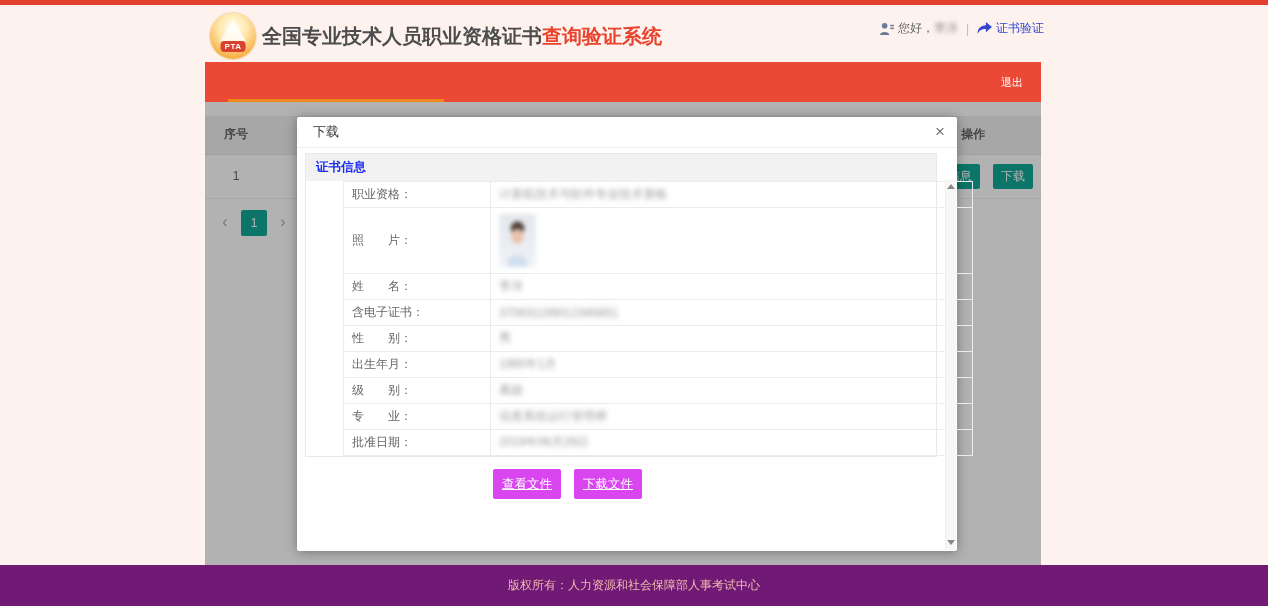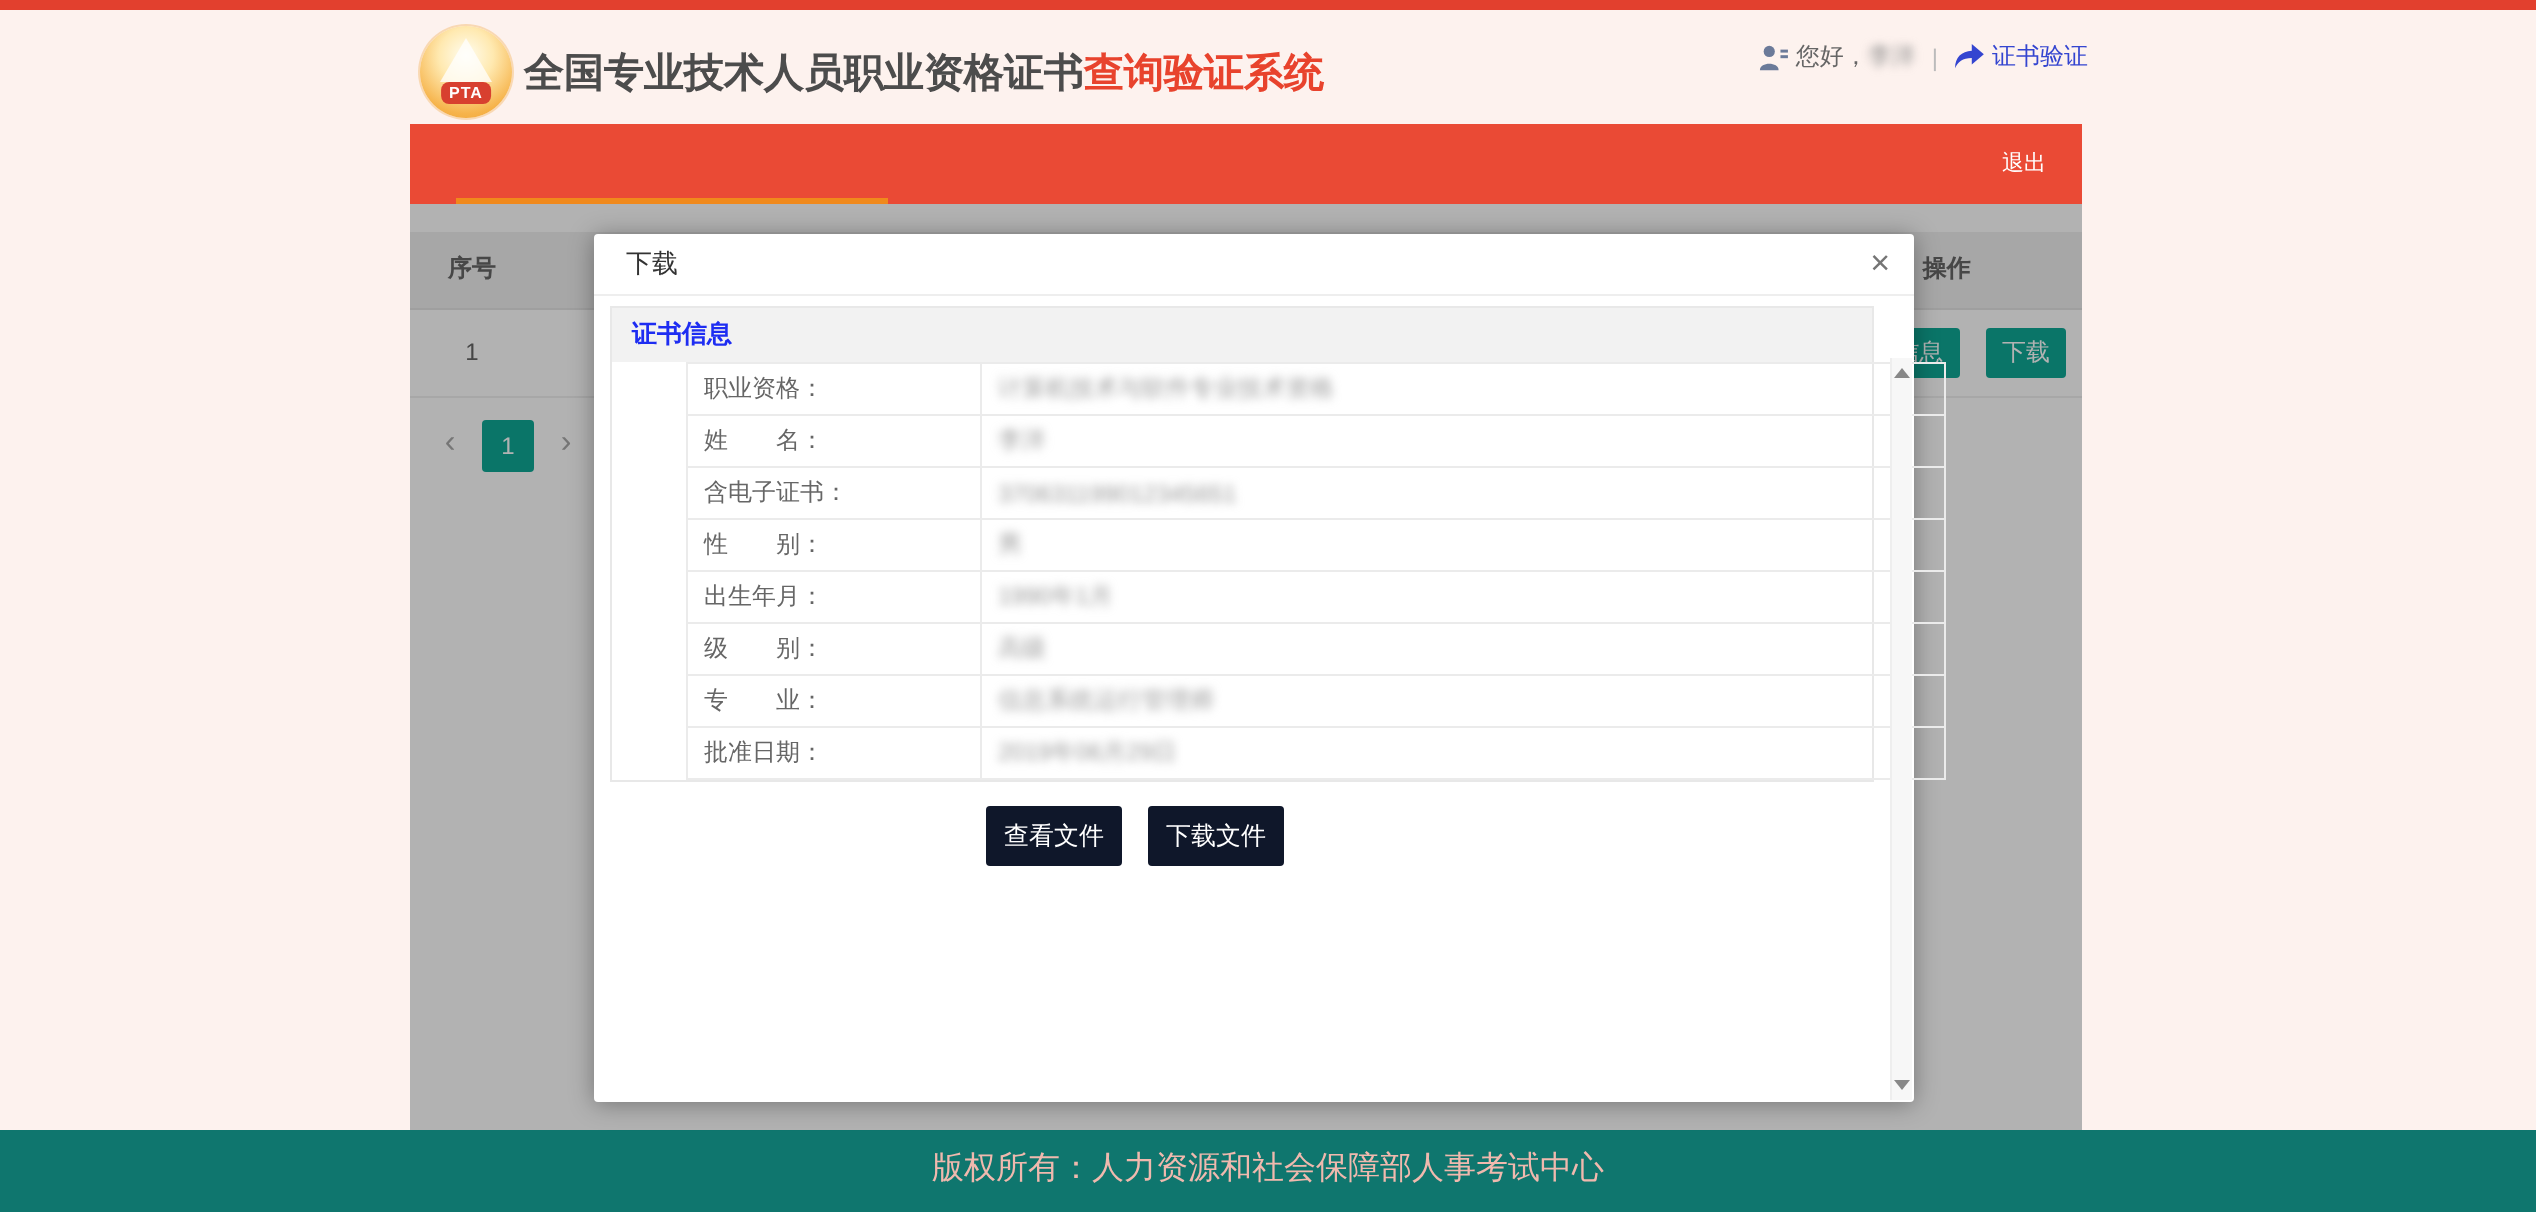--- a/index.html
+++ b/index.html
@@ -96,35 +96,35 @@
     width: 37px; height: 53px; margin: 2px 0;
     background:
       radial-gradient(ellipse 10px 12px at 50% 42%, #e9c3ac 58%, rgba(0,0,0,0) 66%),
       radial-gradient(ellipse 12px 12px at 50% 27%, #4a3a32 52%, rgba(0,0,0,0) 60%),
       radial-gradient(ellipse 16px 12px at 50% 92%, #cfdff0 60%, rgba(0,0,0,0) 66%),
       linear-gradient(#e3e7ec, #f0f2f5);
     filter: blur(2px);
   }
   .modal-buttons { margin: 12px 0 0 188px; display: flex; }
   .btn-blue {
-    background: #0f172a; color: #fff; border: none; border-radius: 2px;
-    height: 30px; line-height: 30px; padding: 0 9px; font-size: 12.5px; cursor: pointer; margin-right: 13px;
+    background: #d946ef; color: #fff; border: none; border-radius: 2px;
+    height: 30px; line-height: 30px; padding: 0 9px; font-size: 12.5px; cursor: pointer; margin-right: 13px; text-decoration: underline;
   }
   .modal-scrollbar {
     position: absolute; top: 31px; right: 1px; bottom: 1px; width: 11px;
     background: #f7f7f7; border-left: 1px solid #eee;
   }
   .sb-arrow { position: absolute; left: 50%; transform: translateX(-50%); width: 0; height: 0; cursor: pointer; }
   .sb-up { top: 5px; border-left: 4px solid transparent; border-right: 4px solid transparent; border-bottom: 5px solid #888; }
   .sb-down { bottom: 5px; border-left: 4px solid transparent; border-right: 4px solid transparent; border-top: 5px solid #888; }
 
   
   .footer {
     position: absolute; left: 0; top: 565px; width: 100%; height: 41px;
-    background: #0f766e; color: #f0b9ae; font-size: 16px; text-align: center; line-height: 40px;
+    background: #701a75; color: #f0b9ae; font-size: 12px; text-align: center; line-height: 40px;
   }
 </style>
 </head>
 <body>
 
 <div class="top-strip"></div>
 
 <div class="header">
   <div class="brand">
     <div class="logo">
@@ -201,20 +201,26 @@
   <div class="modal-body">
     <div class="info-box">
       <div class="section-header">证书信息</div>
       <table class="fields">
         <tbody>
             <tr>
           <td class="label-cell">职业资格：</td>
           <td class="value-cell"><span class="blur-val">计算机技术与软件专业技术资格</span></td>
         </tr>
         <tr>
+          <td class="label-cell">照　　片：</td>
+          <td class="value-cell">
+                <div class="photo"></div>
+              </td>
+        </tr>
+        <tr>
           <td class="label-cell">姓　　名：</td>
           <td class="value-cell"><span class="blur-val">李洋</span></td>
         </tr>
         <tr>
           <td class="label-cell">含电子证书：</td>
           <td class="value-cell"><span class="blur-val">370631199012345651</span></td>
         </tr>
         <tr>
           <td class="label-cell">性　　别：</td>
           <td class="value-cell"><span class="blur-val">男</span></td>

